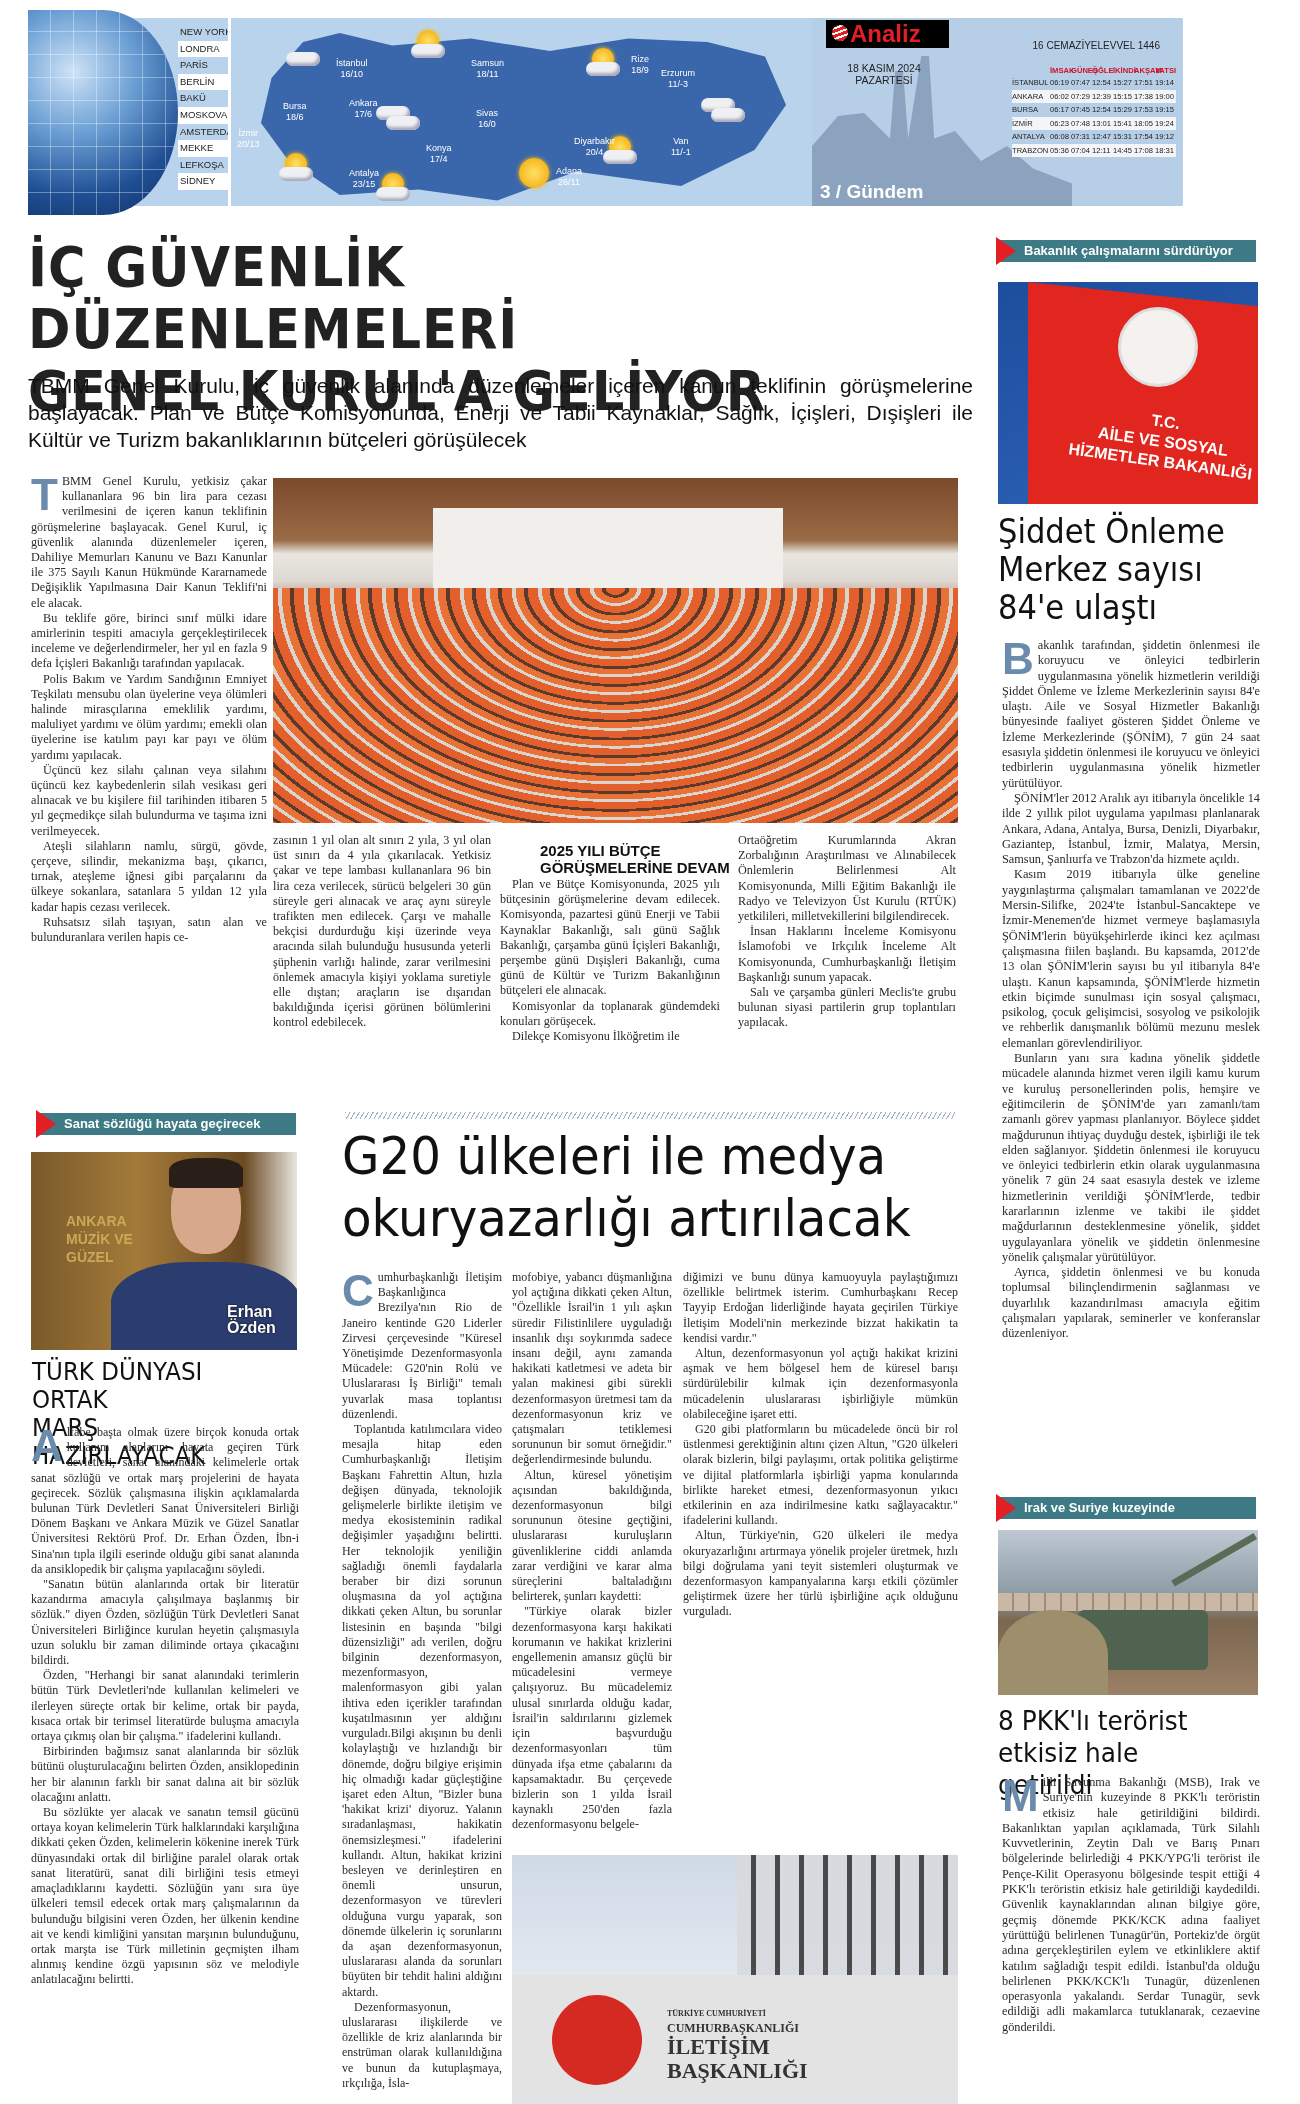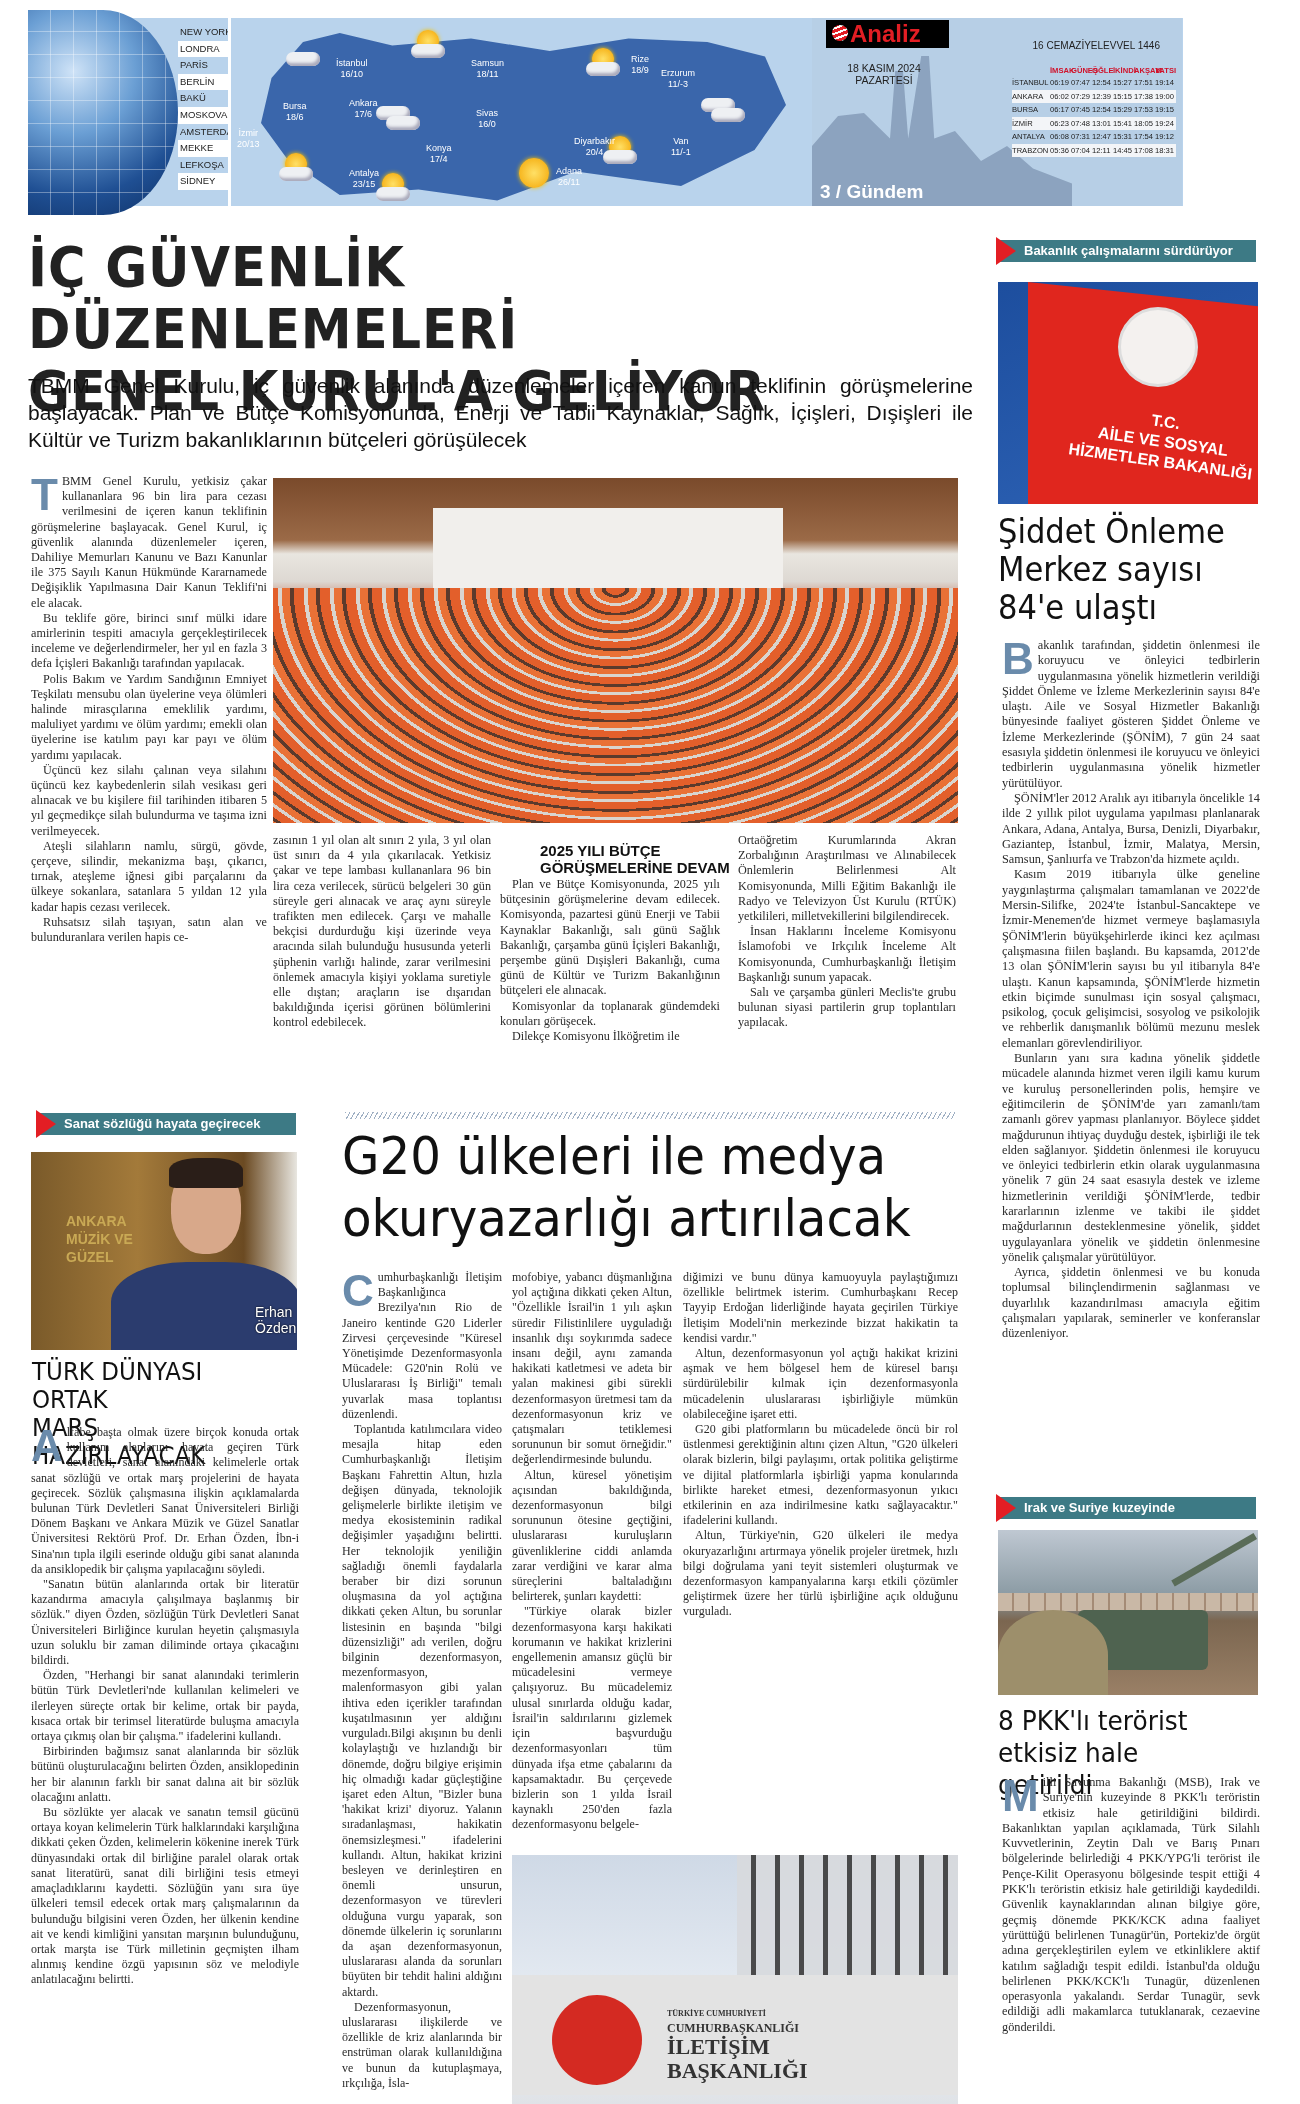--- a/index.html
+++ b/index.html
@@ -47,21 +47,21 @@
 .h2{position:absolute;font-family:"DejaVu Sans",sans-serif;color:#111}
 .sign{left:998px;top:282px;width:260px;height:222px;background:linear-gradient(160deg,#1d4e9e 0%,#2d62b5 100%)}
 .sign .red{position:absolute;left:30px;top:0;right:0;bottom:0;background:#e0261e;transform:skewY(6deg);transform-origin:left}
 .sign .seal{position:absolute;left:120px;top:25px;width:80px;height:80px;border-radius:50%;background:#f4f1ef;border:3px solid #ddd}
 .sign .t{position:absolute;left:70px;top:130px;width:190px;color:#fff;font-family:"Liberation Sans",sans-serif;font-weight:bold;font-size:16px;line-height:20px;text-align:center;transform:rotate(8deg)}
 .person{left:31px;top:1152px;width:266px;height:198px;background:linear-gradient(90deg,#7a5a2a 0%,#a37a3a 40%,#6b4a22 80%,#e8e6e0 100%)}
 .person .head{position:absolute;left:140px;top:12px;width:70px;height:90px;border-radius:45%;background:#d8a88a}
 .person .hair{position:absolute;left:138px;top:6px;width:74px;height:30px;border-radius:40% 40% 10% 10%;background:#2a1e18}
 .person .suit{position:absolute;left:80px;top:110px;width:190px;height:100px;border-radius:40% 40% 0 0;background:#2b3c6e}
 .person .ank{position:absolute;left:35px;top:60px;color:#c9a955;font-family:"Liberation Sans",sans-serif;font-weight:bold;font-size:14px;line-height:18px}
-.person .cap{position:absolute;left:224px;top:152px;color:#fff;font-family:"Liberation Sans",sans-serif;font-weight:normal;font-size:14px;line-height:16px;text-shadow:0 0 2px #000}
+.person .cap{position:absolute;left:196px;top:152px;color:#fff;font-family:"Liberation Sans",sans-serif;font-weight:bold;font-size:16px;line-height:16px;text-shadow:0 0 2px #000}
 .building{left:512px;top:1855px;width:446px;height:300px;background:linear-gradient(180deg,#cfd9e6 0%,#e9eef4 55%,#dadcdf 100%)}
 .building .tower{position:absolute;left:225px;top:0;width:221px;height:210px;background:repeating-linear-gradient(90deg,#d8dade 0 14px,#3a3a3a 14px 19px,#d8dade 19px 24px),#ccc;opacity:.9}
 .building .wall{position:absolute;left:0;top:120px;width:446px;height:120px;background:#e3e3e3}
 .building .emb{position:absolute;left:40px;top:140px;width:90px;height:90px;border-radius:50%;background:#d42a22}
 .building .txt{position:absolute;left:155px;top:152px;font-family:"Liberation Serif",serif;font-weight:bold;color:#333;line-height:14px}
 .army{left:998px;top:1530px;width:260px;height:165px;background:linear-gradient(180deg,#bfc8d2 0%,#8a9aa3 40%,#7b6650 55%,#9a8066 100%)}
 .army .bags{position:absolute;left:0;right:0;top:63px;height:18px;background:repeating-linear-gradient(90deg,#c9b8a6 0 14px,#a48b76 14px 16px)}
 .army .veh{position:absolute;left:80px;top:80px;width:130px;height:60px;background:#4f6350;border-radius:6px}
 .army .gun{position:absolute;left:175px;top:50px;width:95px;height:7px;background:#5a6c58;transform:rotate(-30deg);transform-origin:left}
 .army .sold{position:absolute;left:0;top:80px;width:110px;height:90px;border-radius:50% 50% 0 0;background:#9d8f6b}
@@ -283,21 +283,21 @@
 </div>
 
 <div class="h1">
   <div>İÇ GÜVENLİK DÜZENLEMELERİ</div>
   <div>GENEL KURUL'A GELİYOR</div>
 </div>
 <div class="deck">TBMM Genel Kurulu, iç güvenlik alanında düzenlemeler içeren kanun teklifinin görüşmelerine başlayacak. Plan ve Bütçe Komisyonunda, Enerji ve Tabii Kaynaklar, Sağlık, İçişleri, Dışişleri ile Kültür ve Turizm bakanlıklarının bütçeleri görüşülecek</div>
 
 <div class="col" style="left:31px;top:474px;width:236px">
   <p style="text-indent:0"><span class="drop">T</span><span>BMM Genel Kurulu, yetkisiz çakar kullananlara 96 bin lira para cezası verilmesini de içeren kanun teklifinin görüşmelerine başlayacak. Genel Kurul, iç güvenlik alanında düzenlemeler içeren, Dahiliye Memurları Kanunu ve Bazı Kanunlar ile 375 Sayılı Kanun Hükmünde Kararnamede Değişiklik Yapılmasına Dair Kanun Teklifi'ni ele alacak.</span></p>
-  <p>Bu teklife göre, birinci sınıf mülki idare amirlerinin tespiti amacıyla gerçekleştirilecek inceleme ve değerlendirmeler, her yıl en fazla 3 defa İçişleri Bakanlığı tarafından yapılacak.</p>
+  <p>Bu teklife göre, birinci sınıf mülki idare amirlerinin tespiti amacıyla gerçekleştirilecek inceleme ve değerlendirmeler, her yıl en fazla 9 defa İçişleri Bakanlığı tarafından yapılacak.</p>
   <p>Polis Bakım ve Yardım Sandığının Emniyet Teşkilatı mensubu olan üyelerine veya ölümleri halinde mirasçılarına emeklilik yardımı, maluliyet yardımı ve ölüm yardımı; emekli olan üyelerine ise katılım payı kar payı ve ölüm yardımı yapılacak.</p>
   <p>Üçüncü kez silahı çalınan veya silahını üçüncü kez kaybedenlerin silah vesikası geri alınacak ve bu kişilere fiil tarihinden itibaren 5 yıl geçmedikçe silah bulundurma ve taşıma izni verilmeyecek.</p>
   <p>Ateşli silahların namlu, sürgü, gövde, çerçeve, silindir, mekanizma başı, çıkarıcı, tırnak, ateşleme iğnesi gibi parçalarını da ülkeye sokanlara, satanlara 5 yıldan 12 yıla kadar hapis cezası verilecek.</p>
   <p>Ruhsatsız silah taşıyan, satın alan ve bulunduranlara verilen hapis ce-</p>
 </div>
 
 <div class="photo parl">
     <div class="stage"></div>
     <div class="rows"></div>
   </div>

